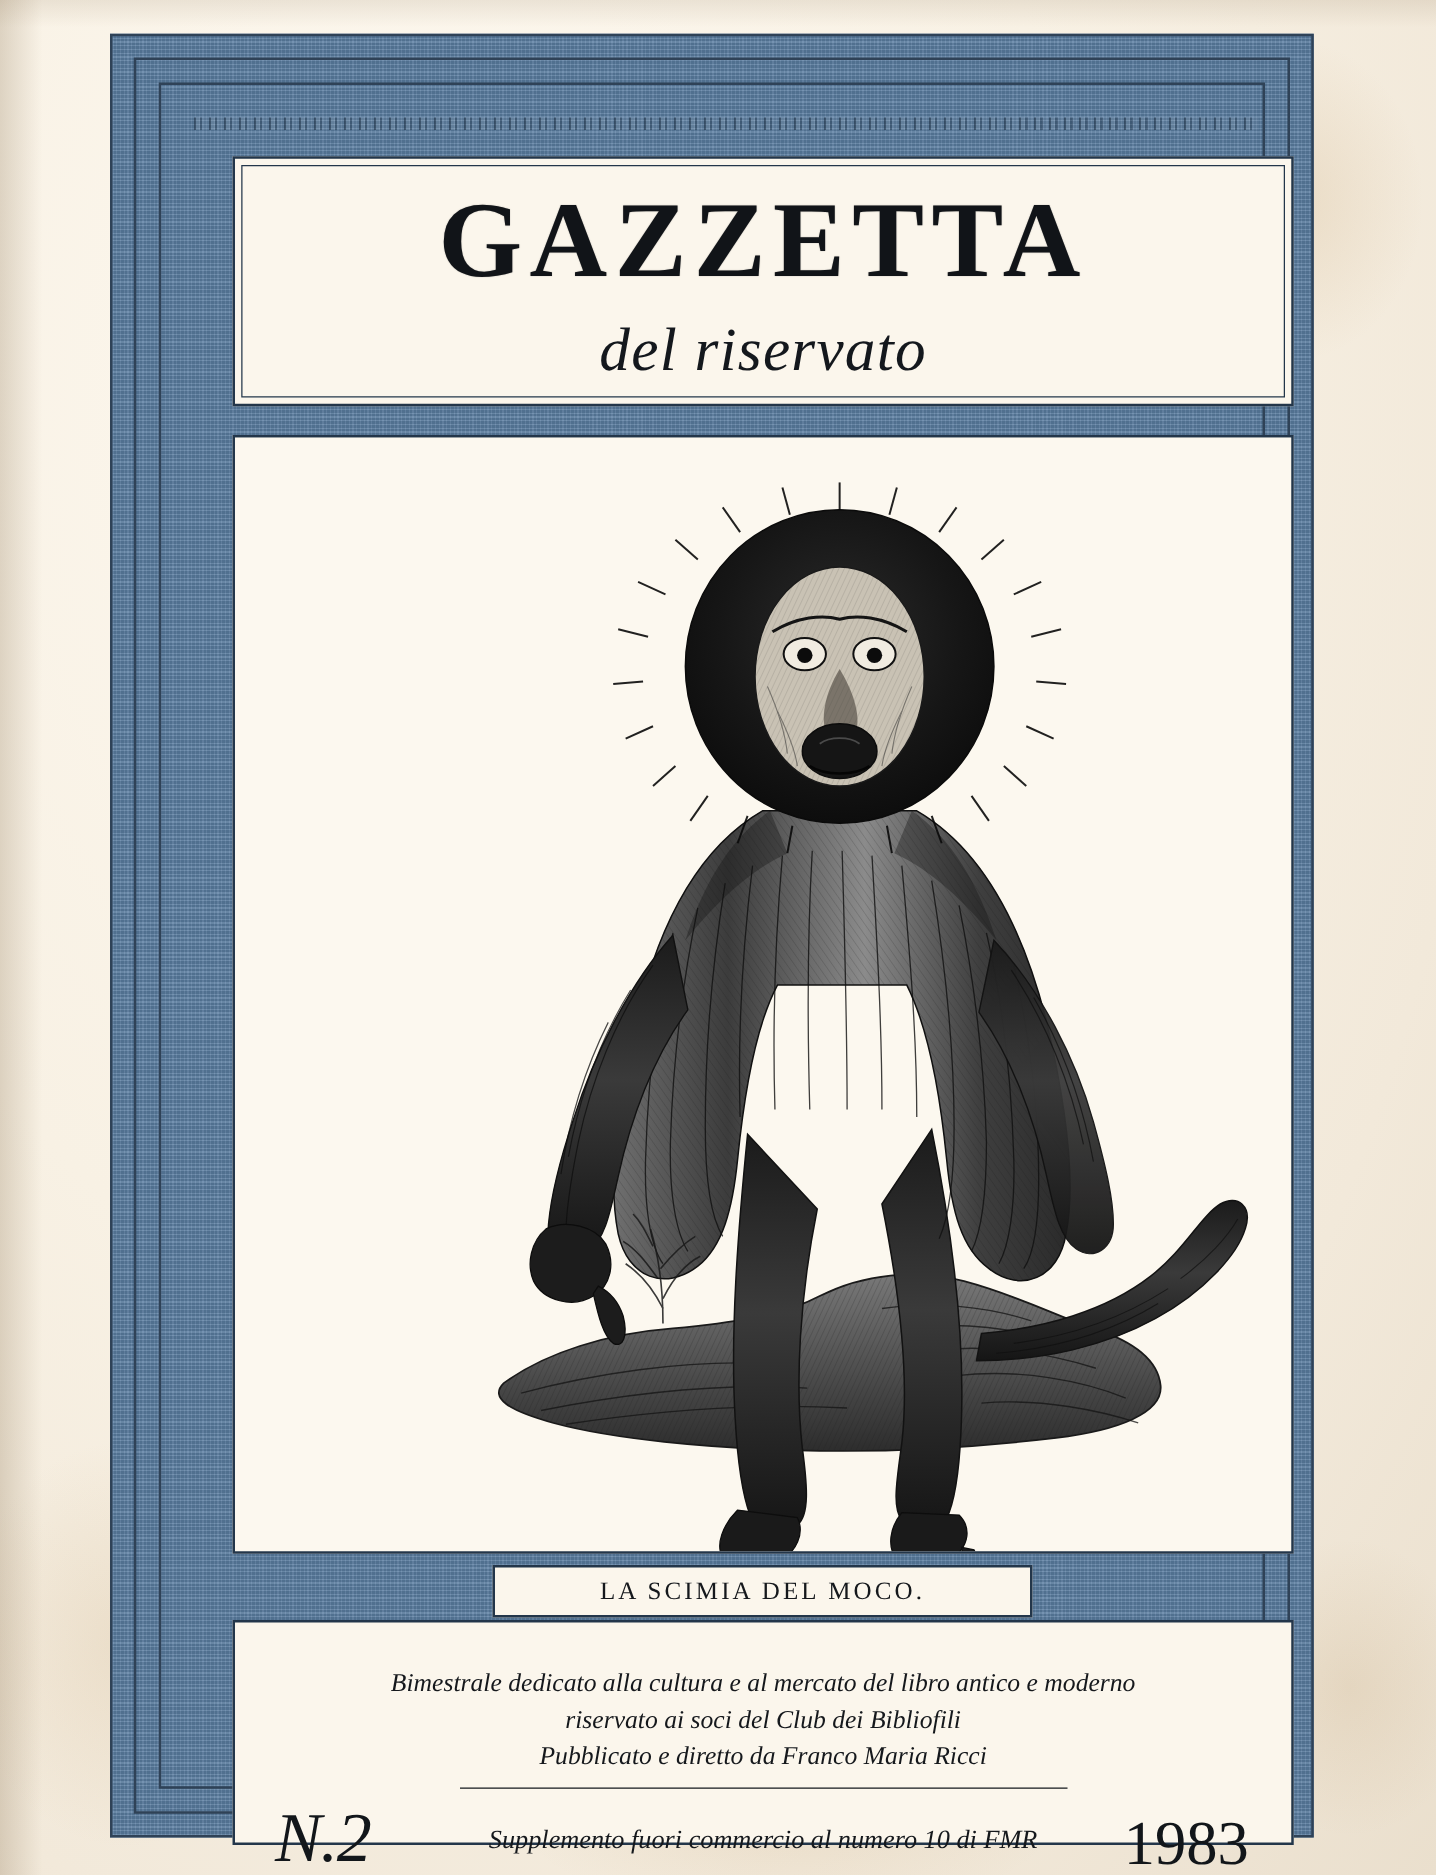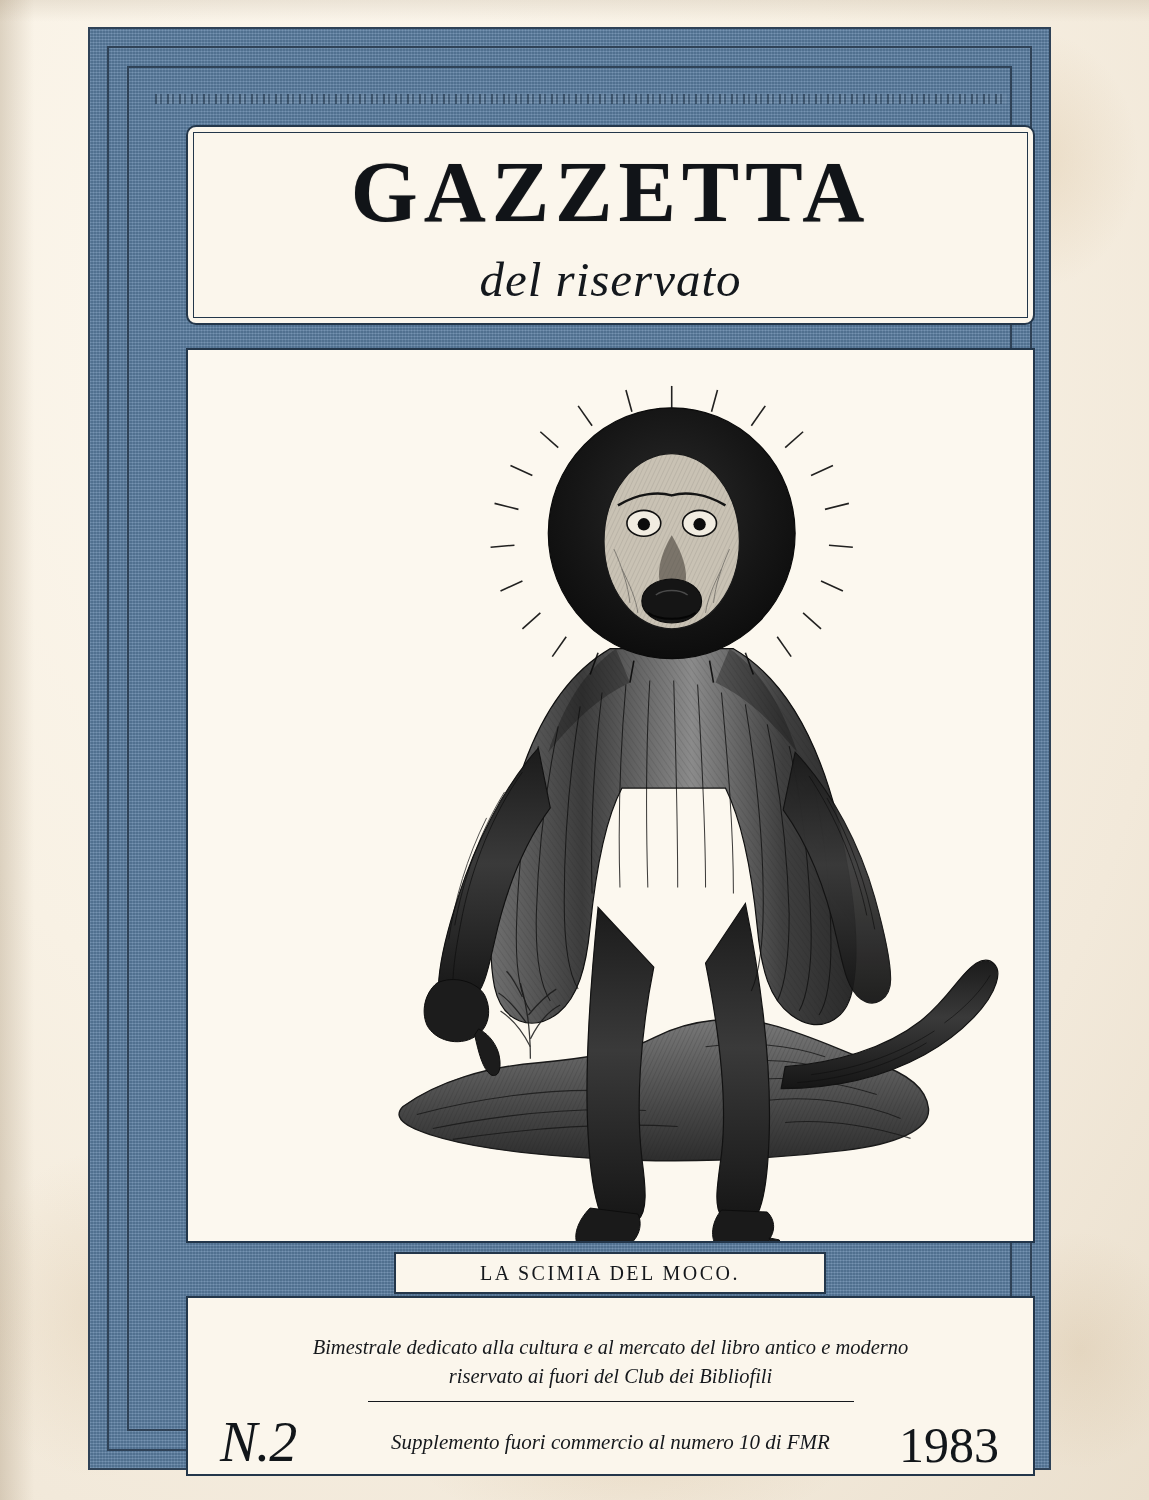--- a/index.html
+++ b/index.html
@@ -101,21 +101,20 @@
     border: 2px solid #23364a;
     box-sizing: border-box;
   }
 
   
   #masthead {
     left: 57px;
     top: 57px;
     width: 849px;
     height: 200px;
-    border-radius: 10px;
   }
   #masthead-inner {
     position: absolute;
     inset: 5px;
     border: 1px solid #23364a;
     display: flex;
     flex-direction: column;
     align-items: center;
     justify-content: center;
   }
@@ -470,21 +469,22 @@
           </svg>
         </div>
 
         <div id="caption-strip" class="panel">
           <div id="caption-text">LA SCIMIA DEL MOCO.</div>
         </div>
 
         <div id="colophon" class="panel">
           <div id="colophon-lines">
             <div>Bimestrale dedicato alla cultura e al mercato del libro antico e moderno</div>
-            <div>riservato ai fuori del Club dei Bibliofili</div>
+            <div>riservato ai soci del Club dei Bibliofili</div>
+            <div>Pubblicato e diretto da Franco Maria Ricci</div>
           </div>
           <div id="colophon-rule"></div>
           <div id="colophon-bottom">
             <div id="issue-number">N.2</div>
             <div id="supplement-note">Supplemento fuori commercio al numero 10 di FMR</div>
             <div id="issue-year">1983</div>
           </div>
         </div>
 
       </div>

